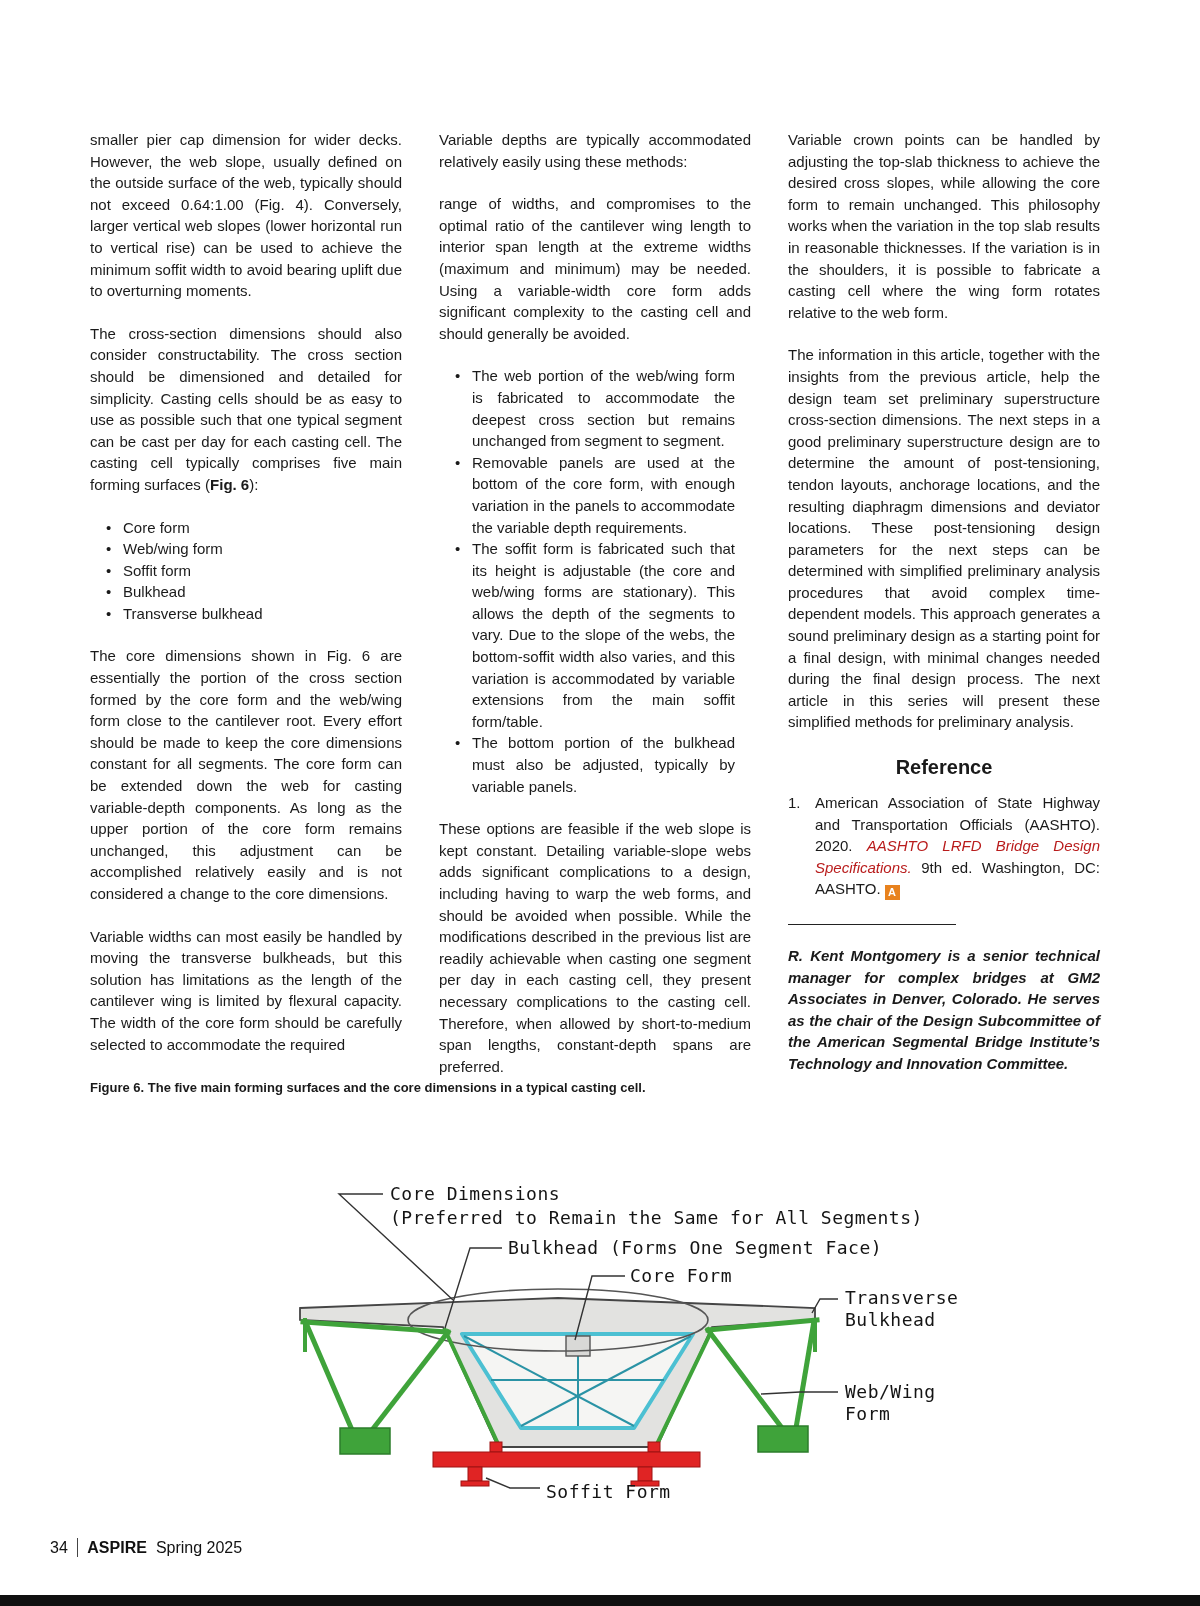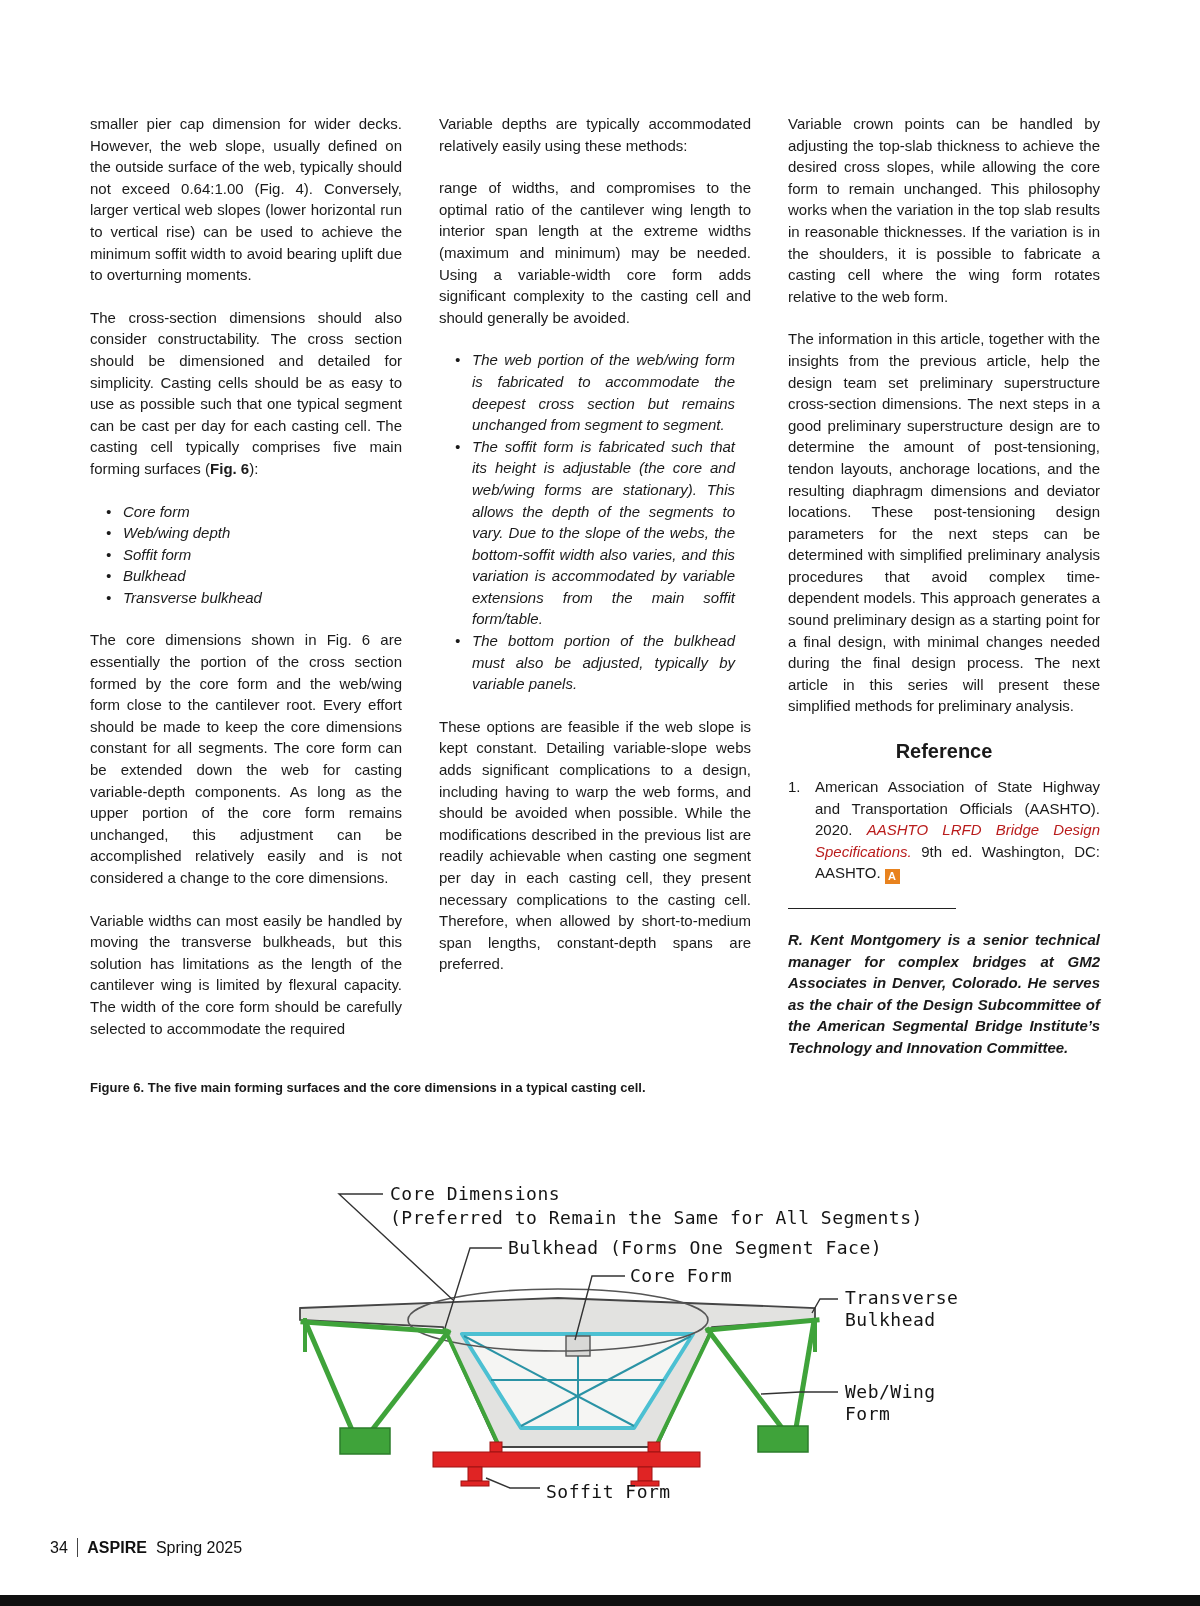--- a/index.html
+++ b/index.html
@@ -3,26 +3,26 @@
 <meta charset="utf-8">
 <style>
   * { margin:0; padding:0; box-sizing:border-box; }
   html,body { background:#ffffff; }
   body {
     width:1200px; height:1606px; position:relative;
     font-family:"Liberation Sans", sans-serif; color:#1a1a1a;
     overflow:hidden;
   }
   .columns {
-    position:absolute; left:90px; top:113px; width:1010px;
+    position:absolute; left:90px; top:129px; width:1010px;
     display:flex; gap:37px;
   }
   .col { flex:1 1 0; font-size:15px; line-height:21.6px; text-align:justify; hyphens:none; }
   .col p { margin:0 0 21px 0; }
-  ul.bullets { list-style:none; margin:0 16px 21px 0; text-align:justify;font-style:italic; }
+  ul.bullets { list-style:none; margin:0 16px 21px 0; text-align:justify; }
   ul.bullets li { position:relative; padding-left:33px; }
   ul.bullets li::before { content:"\2022"; position:absolute; left:16px; }
   .ref-heading { font-size:20px; font-weight:bold; line-height:26px; margin:3px 0 12px 0; text-align:center; }
   .ref-item { display:flex; margin-bottom:21px; }
   .ref-num { width:27px; flex:0 0 27px; }
   .ref-body { flex:1; }
   .ref-title { font-style:italic; color:#b91c1c; }
   .end-mark {
     display:inline-block; width:15px; height:15px; background:#e8821e; color:#ffffff;
     font-size:11px; font-weight:bold; text-align:center; line-height:15px;
@@ -57,34 +57,35 @@
 </head>
 <body>
 
 <div class="columns">
 
   <div class="col">
     <p>smaller pier cap dimension for wider decks. However, the web slope, usually defined on the outside surface of the web, typically should not exceed 0.64:1.00 (Fig. 4). Conversely, larger vertical web slopes (lower horizontal run to vertical rise) can be used to achieve the minimum soffit width to avoid bearing uplift due to overturning moments.</p>
     <p><span>The cross-section dimensions should also consider constructability. The cross section should be dimensioned and detailed for simplicity. Casting cells should be as easy to use as possible such that one typical segment can be cast per day for each casting cell. The casting cell typically comprises five main forming surfaces (</span><b>Fig. 6</b><span>):</span></p>
     <ul class="bullets">
       <li>Core form</li>
-      <li>Web/wing depth</li>
+      <li>Web/wing form</li>
       <li>Soffit form</li>
       <li>Bulkhead</li>
       <li>Transverse bulkhead</li>
     </ul>
     <p>The core dimensions shown in Fig. 6 are essentially the portion of the cross section formed by the core form and the web/wing form close to the cantilever root. Every effort should be made to keep the core dimensions constant for all segments. The core form can be extended down the web for casting variable-depth components. As long as the upper portion of the core form remains unchanged, this adjustment can be accomplished relatively easily and is not considered a change to the core dimensions.</p>
     <p>Variable widths can most easily be handled by moving the transverse bulkheads, but this solution has limitations as the length of the cantilever wing is limited by flexural capacity. The width of the core form should be carefully selected to accommodate the required</p>
   </div>
 
   <div class="col">
     <p>Variable depths are typically accommodated relatively easily using these methods:</p>
     <p>range of widths, and compromises to the optimal ratio of the cantilever wing length to interior span length at the extreme widths (maximum and minimum) may be needed. Using a variable-width core form adds significant complexity to the casting cell and should generally be avoided.</p>
     <ul class="bullets">
       <li>The web portion of the web/wing form is fabricated to accommodate the deepest cross section but remains unchanged from segment to segment.</li>
+      <li>Removable panels are used at the bottom of the core form, with enough variation in the panels to accommodate the variable depth requirements.</li>
       <li>The soffit form is fabricated such that its height is adjustable (the core and web/wing forms are stationary). This allows the depth of the segments to vary. Due to the slope of the webs, the bottom-soffit width also varies, and this variation is accommodated by variable extensions from the main soffit form/table.</li>
       <li>The bottom portion of the bulkhead must also be adjusted, typically by variable panels.</li>
     </ul>
     <p>These options are feasible if the web slope is kept constant. Detailing variable-slope webs adds significant complications to a design, including having to warp the web forms, and should be avoided when possible. While the modifications described in the previous list are readily achievable when casting one segment per day in each casting cell, they present necessary complications to the casting cell. Therefore, when allowed by short-to-medium span lengths, constant-depth spans are preferred.</p>
   </div>
 
   <div class="col">
     <p>Variable crown points can be handled by adjusting the top-slab thickness to achieve the desired cross slopes, while allowing the core form to remain unchanged. This philosophy works when the variation in the top slab results in reasonable thicknesses. If the variation is in the shoulders, it is possible to fabricate a casting cell where the wing form rotates relative to the web form.</p>
     <p>The information in this article, together with the insights from the previous article, help the design team set preliminary superstructure cross-section dimensions. The next steps in a good preliminary superstructure design are to determine the amount of post-tensioning, tendon layouts, anchorage locations, and the resulting diaphragm dimensions and deviator locations. These post-tensioning design parameters for the next steps can be determined with simplified preliminary analysis procedures that avoid complex time-dependent models. This approach generates a sound preliminary design as a starting point for a final design, with minimal changes needed during the final design process. The next article in this series will present these simplified methods for preliminary analysis.</p>
     <div class="ref-heading">Reference</div>

